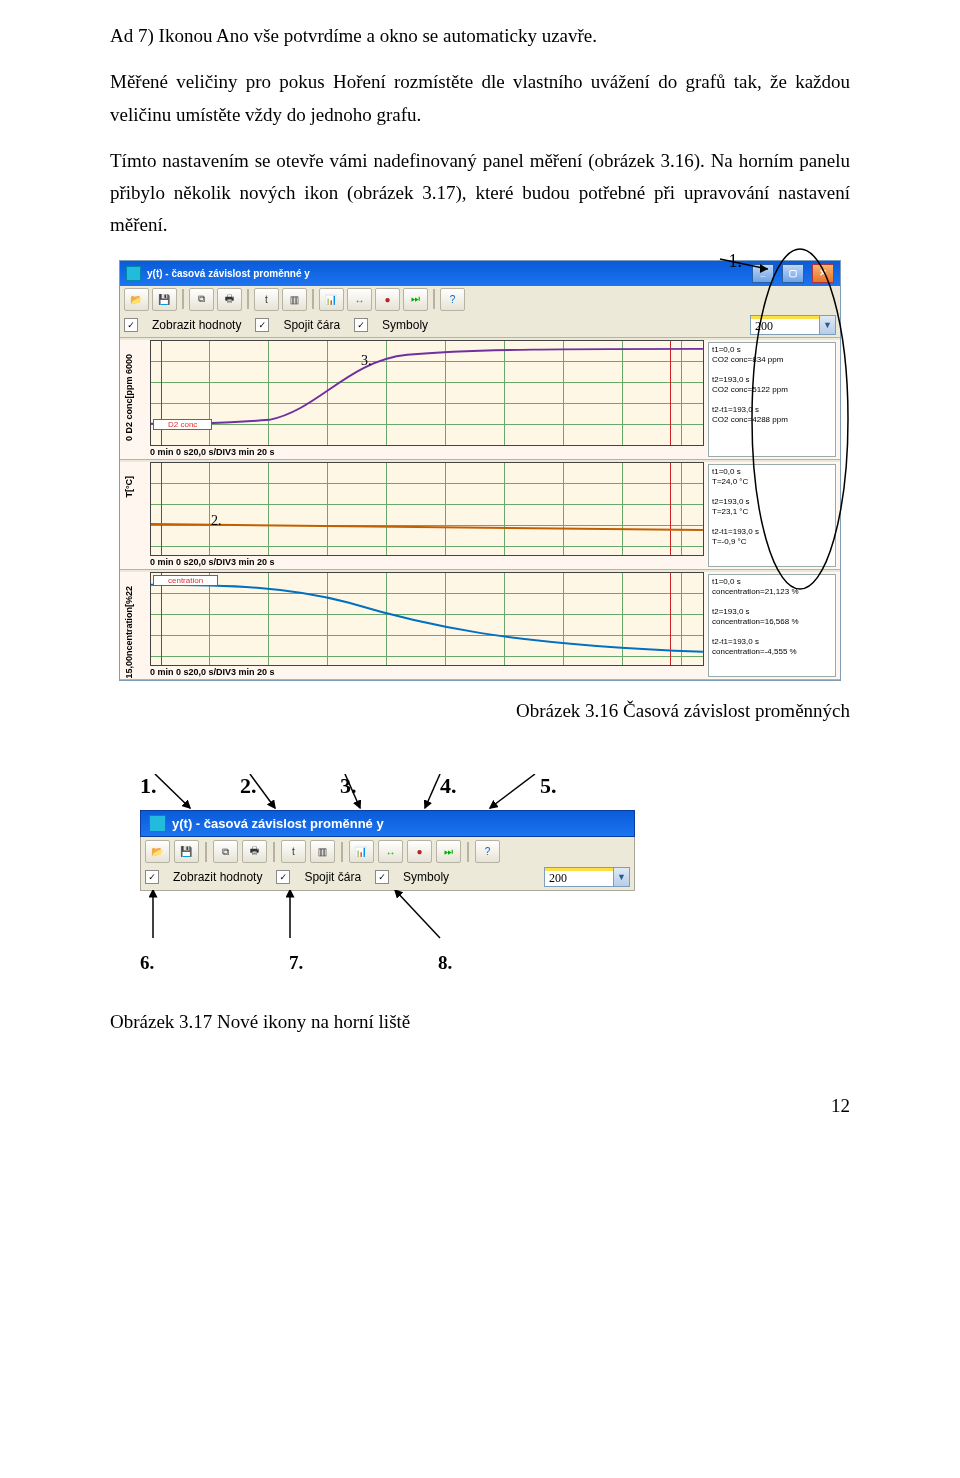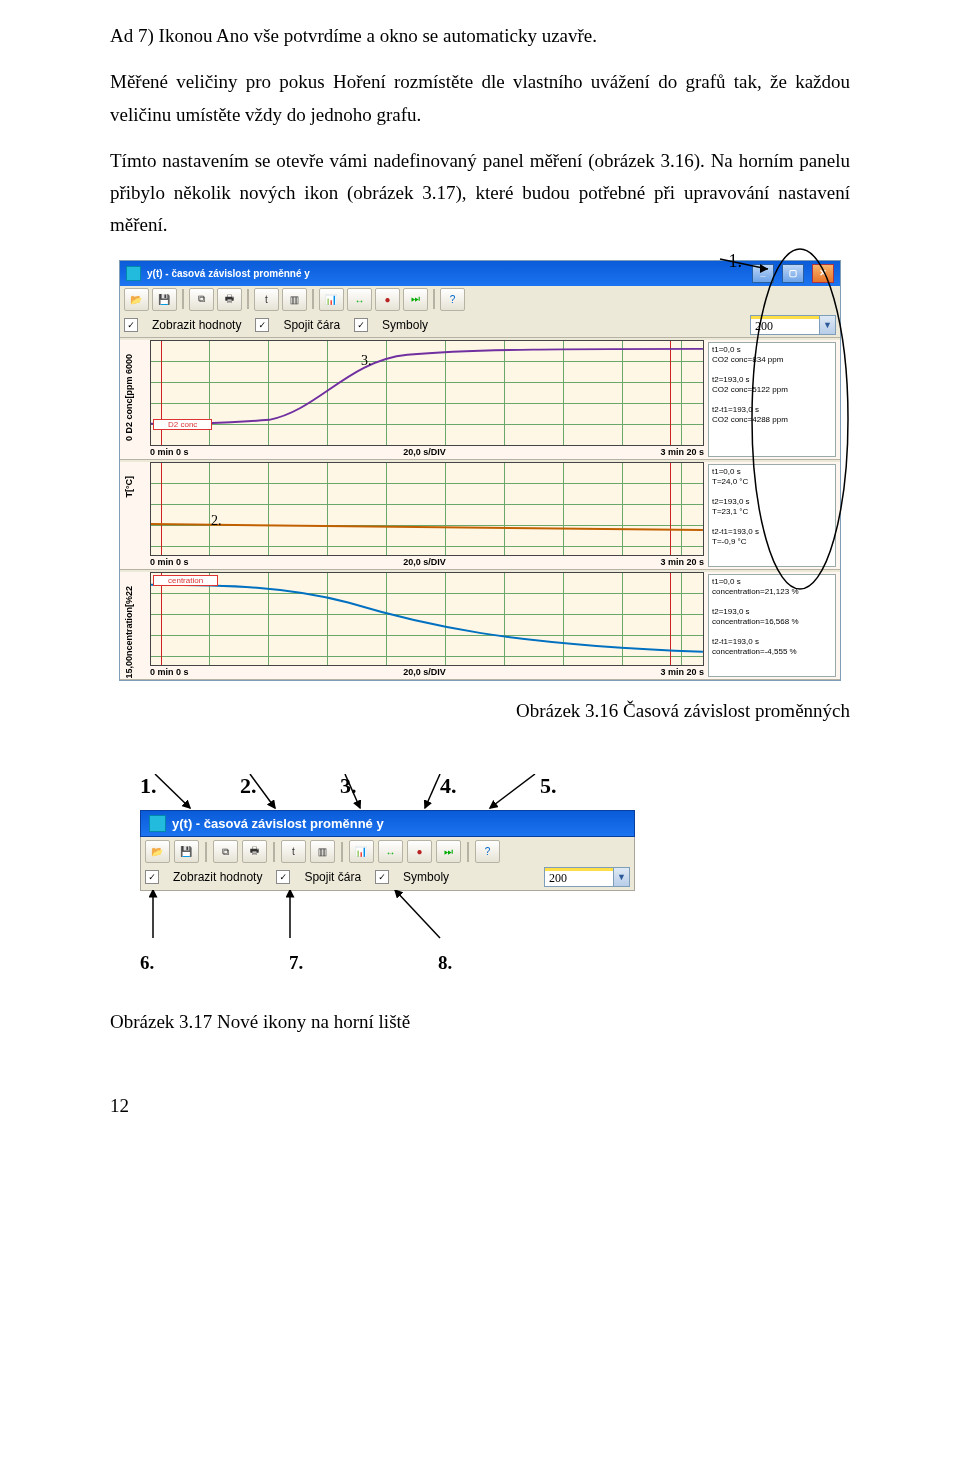--- a/index.html
+++ b/index.html
@@ -43,21 +43,21 @@
     font:10px Arial;color:#333
   }
   .divv{width:2px;height:20px;background:#b6b3a4;margin:0 2px}
   .chkrow{display:flex;gap:14px;align-items:center;margin-top:4px;font:12px Tahoma,Arial,sans-serif;color:#000}
   .chk{width:12px;height:12px;border:1px solid #8a8a8a;background:#fff;display:inline-flex;align-items:center;justify-content:center;font-size:9px;color:#000}
   .combo{display:flex;align-items:flex-end;border:1px solid #7e9db9;background:#fde047;height:18px;margin-left:auto}
   .combo input{border:none;width:60px;font:12px Tahoma;padding:0 4px;background:#fff}
   .combo .dd{width:15px;height:18px;background:linear-gradient(#dfe9f5,#b7cde8);display:flex;align-items:center;justify-content:center;border-left:1px solid #7e9db9;font-size:9px;color:#2a5a9a}
   .bot-numbers{ margin:56px 0 26px 30px; font-size:19px }
   .bot-numbers span{ display:inline-block; margin-right:130px; font-weight:bold }
-  .page-no{ text-align:left; margin-top:52px; font-size:19px }
+  .page-no{ text-align:right; margin-top:52px; font-size:19px }
   
   .screen1{
     width:720px;margin:18px auto 0 auto;position:relative;
     border:1px solid #7e9db9;font:10px Tahoma,Arial,sans-serif;
     background:#ece9d8;
   }
   .screen1 .blue{
     background:linear-gradient(#0a5bd8,#1c74f0);color:#fff;font-weight:bold;
     display:flex;align-items:center;padding:3px 6px;gap:6px
   }
@@ -73,21 +73,21 @@
   .plotgrid{
     margin:2px 4px 0 30px;height:104px;border:1px solid #444;position:relative;
     background:
       repeating-linear-gradient(to right, transparent 0 58px, #6aa76a 58px 59px),
       repeating-linear-gradient(to bottom, transparent 0 20px, #6aa76a 20px 21px),
       #fff7e6;
     overflow:hidden;
   }
   .plotgrid.short{height:92px}
   .ylab{position:absolute;left:4px;top:14px;writing-mode:vertical-rl;transform:rotate(180deg);font-weight:bold;font-size:9px}
-  .axis-b{display:flex;justify-content:space-between;margin:1px 4px 0 30px;font-weight:bold;font-size:9px}
+  .axis-b{display:flex;margin:1px 4px 0 30px;font-weight:bold;font-size:9px}
   .info{
     position:absolute;right:4px;top:2px;width:120px;bottom:2px;
     background:#fff;border:1px solid #9aa;font-size:8px;padding:2px 3px;line-height:1.25;
     overflow:hidden
   }
   .plotwrap{position:relative;margin-right:132px}
   .curve{position:absolute;inset:0}
   .hlabel{position:absolute;left:2px;top:78px;border:1px solid #d33;color:#d33;background:#fff;padding:0 14px;font-size:8px}
   .hlabel.v3{top:2px}
   .cursor-line{position:absolute;top:0;bottom:0;width:1px;background:#c22}

